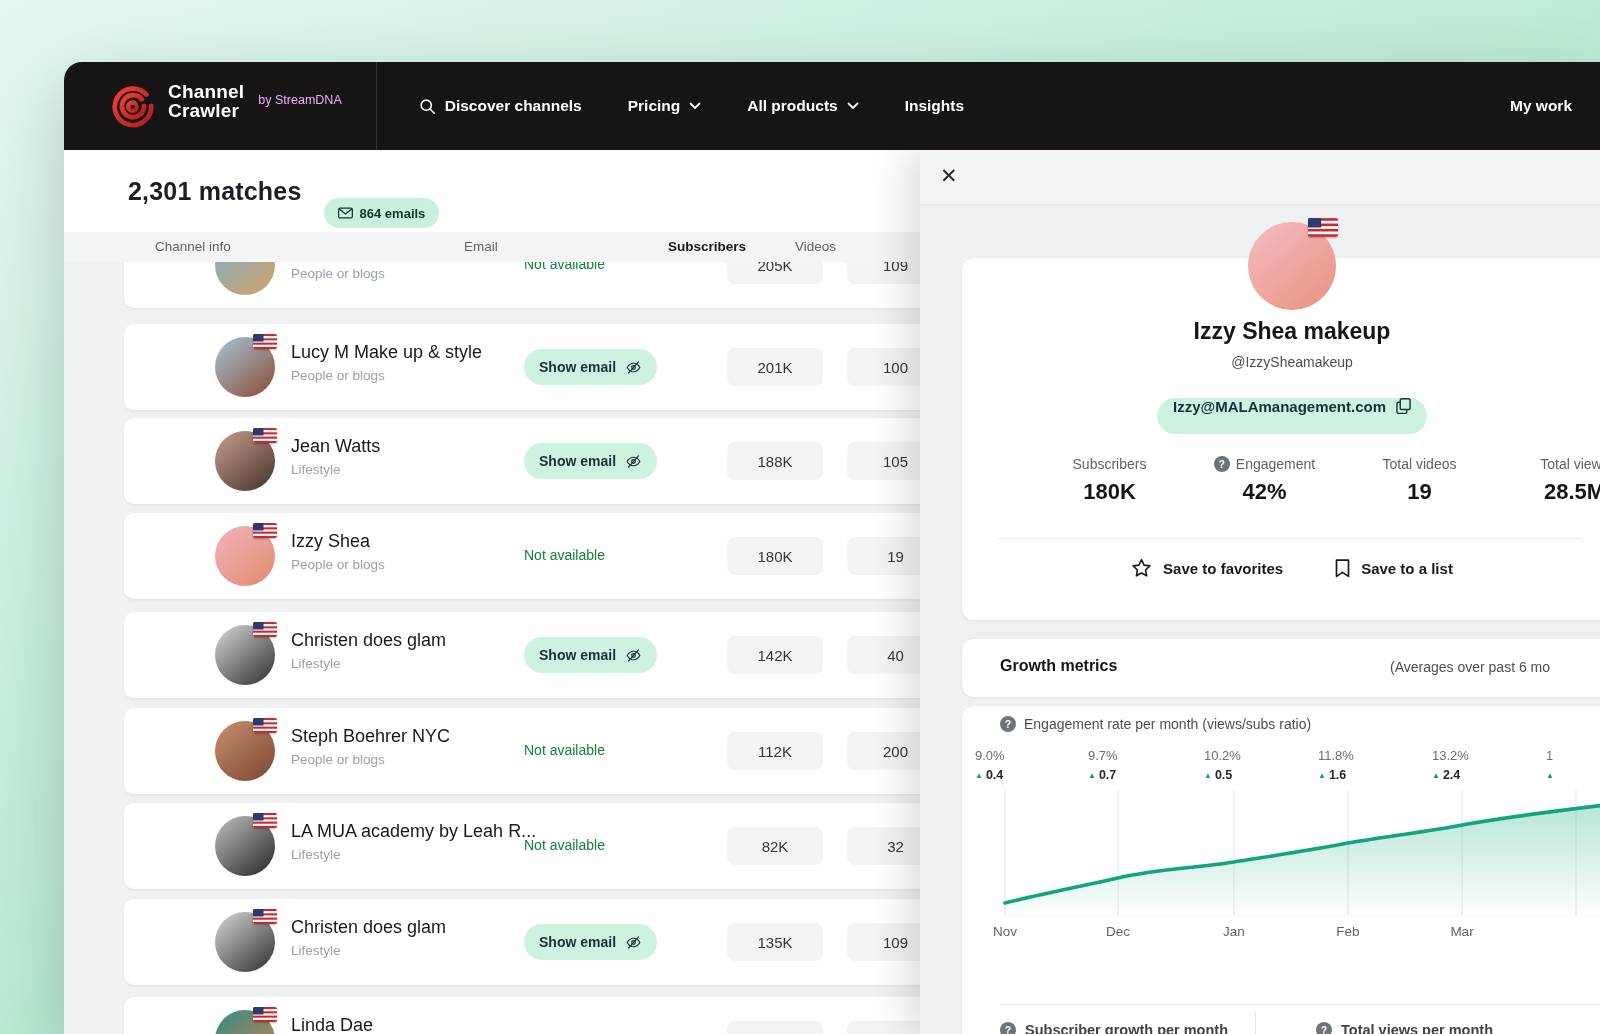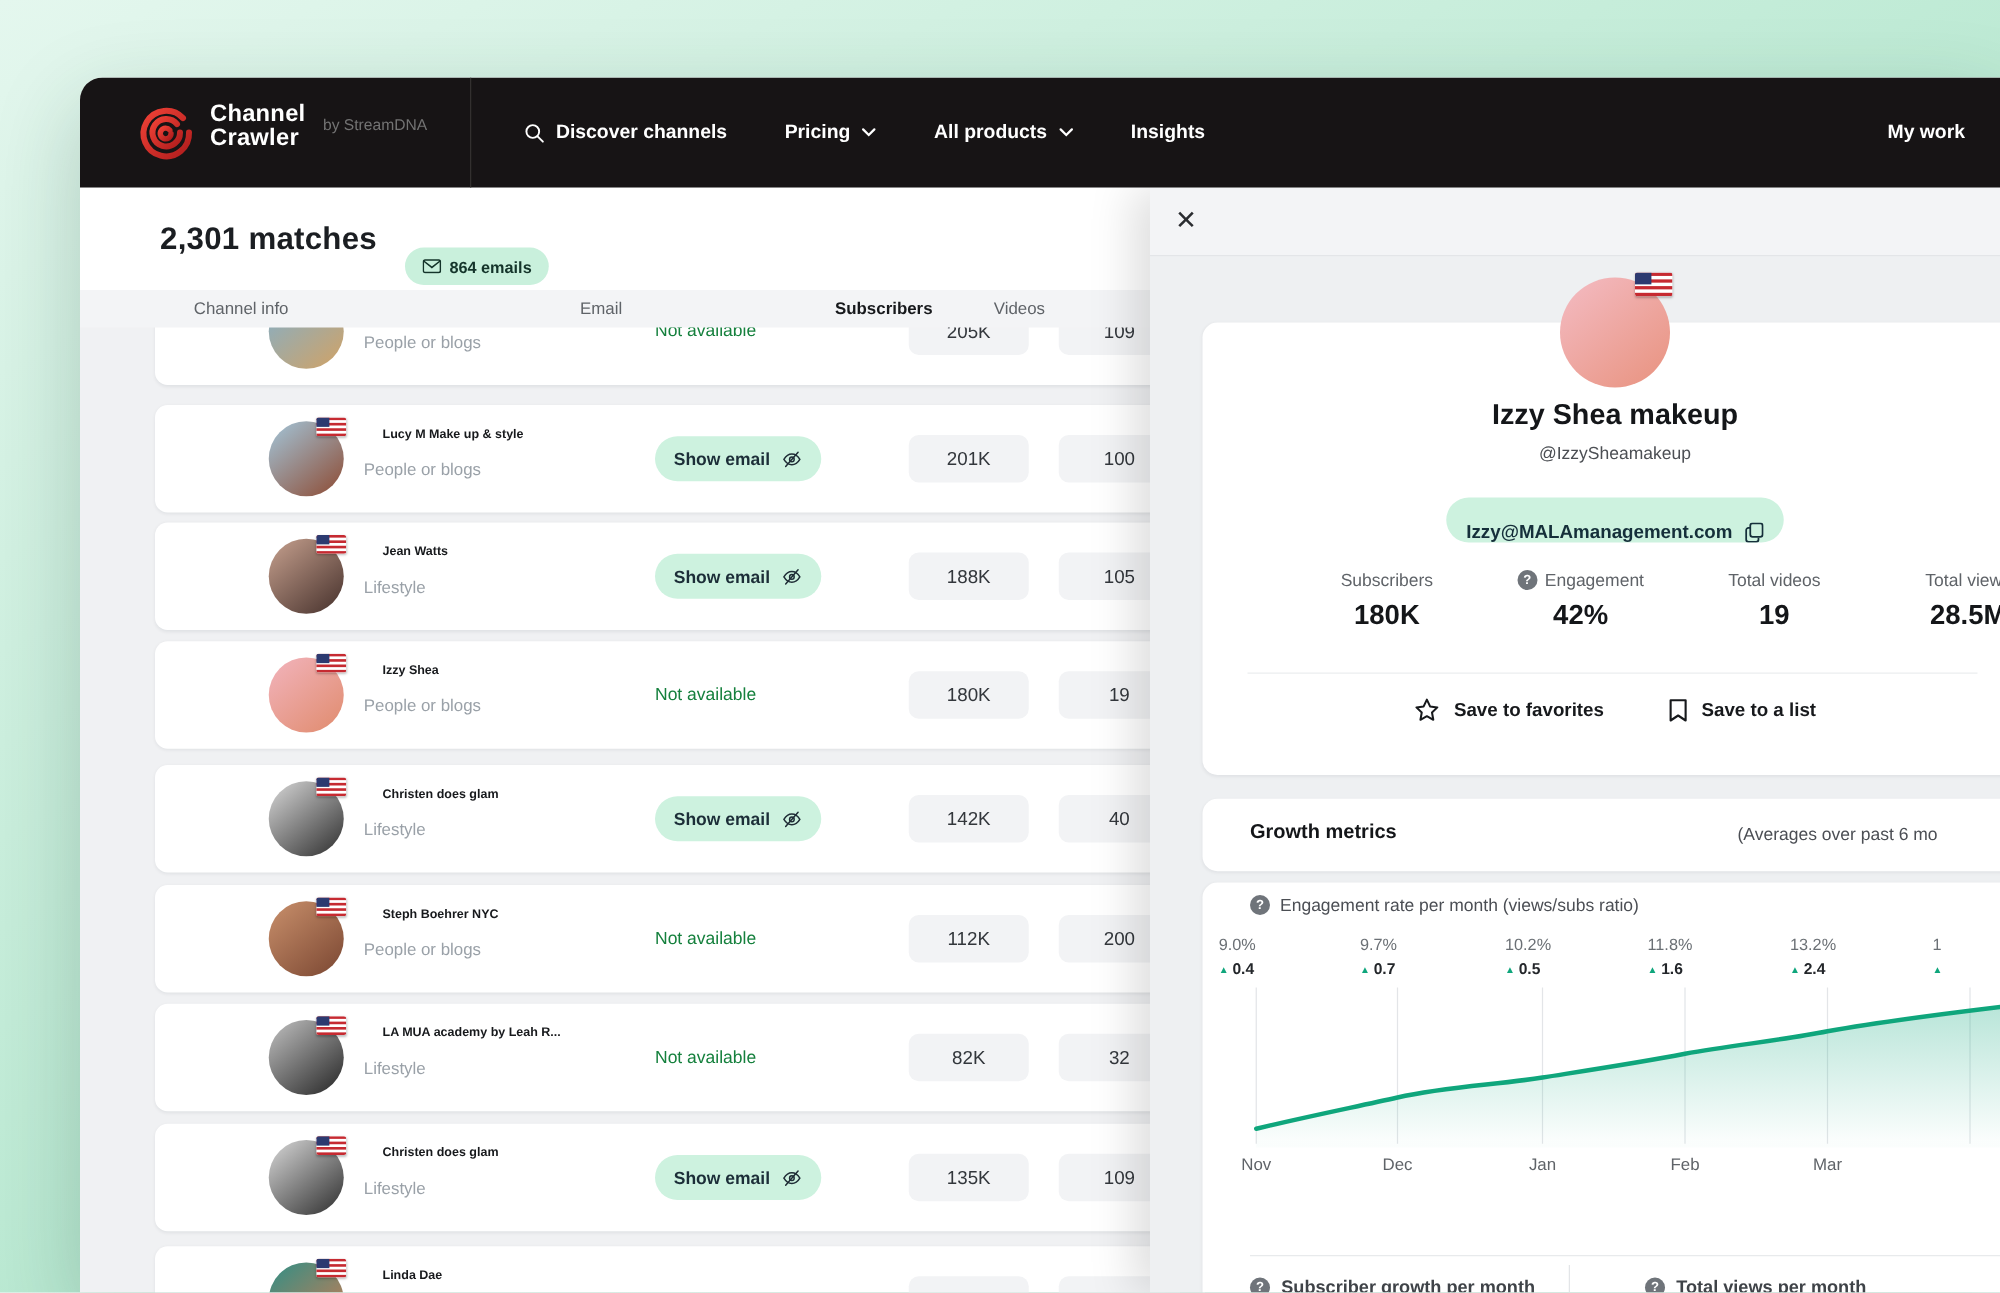--- a/index.html
+++ b/index.html
@@ -12,40 +12,40 @@
   .window {
     position:absolute; left:64px; top:62px; right:0; bottom:0;
     background:#f0f1f3; border-top-left-radius:18px; overflow:hidden;
     box-shadow:0 24px 70px rgba(15,60,40,.22);
   }
   
   .navbar { position:absolute; left:0; top:0; right:0; height:88px; background:#171415; display:flex; align-items:center; z-index:20; }
   .logo-wrap { display:flex; padding-left:46px; }
   .logo-mark { width:46px; height:46px; margin-right:12px; }
   .logo-text { color:#fff; font-weight:700; font-size:19px; line-height:0.98; letter-spacing:.2px; }
-  .byline { color:#737373; font-size:12.5px; margin-left:14px; margin-top:10px; }
+  .byline { color:#f0abfc; font-size:12.5px; margin-left:14px; margin-top:10px; }
   .nav-divider { width:1px; height:88px; background:#33302f; margin-left:34px; }
   .nav-links { display:flex; align-items:center; gap:46px; padding-left:42px;justify-content:flex-end; }
   .nav-item { color:#fff; font-size:15.5px; font-weight:600; display:flex; align-items:center; gap:9px; cursor:pointer; white-space:nowrap; }
   .nav-right { position:absolute; left:1446px; color:#fff; font-size:15.5px; font-weight:700; white-space:nowrap; }
   
   .matches-band { position:absolute; left:0; top:88px; right:0; height:82px; background:#fff; z-index:6; display:flex; align-items:center; }
   .matches-title { font-size:25px; font-weight:700; margin-left:64px; letter-spacing:.2px; }
   .emails-badge { margin-left:22px; height:30px; border-radius:16px; background:#c9f0dc; color:#14342a; font-size:13px; font-weight:600; display:inline-flex; align-items:center; gap:7px; padding:0 14px;margin-top:44px; }
   .thead-band { position:absolute; left:0; top:170px; right:0; height:30px; background:#f3f4f6; z-index:5; font-size:13.5px; color:#5f6368; }
   .thead-band span { position:absolute; top:7px; }
   .th-channel { left:91px; } .th-email { left:400px; }
   .th-subs { left:604px; color:#17191c; font-weight:700; }
   .th-videos { left:731px; }
   
   .rows-layer { position:absolute; left:0; top:0; right:0; bottom:0; z-index:1; }
   .row { position:absolute; left:60px; width:840px; height:86px; background:#fff; border-radius:10px; box-shadow:0 1px 3px rgba(16,24,40,.07); }
   .avatar { position:absolute; left:91px; top:13px; width:60px; height:60px; border-radius:50%; }
   .flag { position:absolute; left:38px; top:-3px; width:24px; height:15px; border-radius:2px; overflow:hidden; box-shadow:0 1px 2px rgba(0,0,0,.25); }
-  .rname { position:absolute; left:182px; top:18px; font-size:10px; font-weight:700; color:#17191c; white-space:nowrap; }
+  .rname { position:absolute; left:167px; top:18px; font-size:18px; font-weight:400; color:#17191c; white-space:nowrap; }
   .rcat  { position:absolute; left:167px; top:44px; font-size:13.5px; color:#9aa1a8; }
   .na { position:absolute; left:400px; top:34px; font-size:14px; color:#15803d; }
   .show-email { position:absolute; left:400px; top:25px; height:36px; border-radius:18px; background:#cdf2df; display:inline-flex; align-items:center; gap:9px; padding:0 15px; font-size:14px; font-weight:600; color:#1c2e38; cursor:pointer; }
   .pill { position:absolute; top:24px; height:38px; border-radius:8px; background:#f2f3f5; display:flex; align-items:center; justify-content:center; font-size:15px; color:#33373c; }
   .pill.subs { left:603px; width:96px; }
   .pill.vids { left:723px; width:97px; }
   .pill.part { left:843px; width:70px; }
   
   .panel { position:absolute; left:856px; top:88px; right:0; bottom:0; background:#eef0f2; z-index:10; box-shadow:-14px 0 34px rgba(0,0,0,.13); }
   .panel-header { position:absolute; left:0; top:0; right:0; height:55px; background:#f3f4f6; border-bottom:1px solid #e3e5e8; }
@@ -54,21 +54,21 @@
   .prev { display:flex; align-items:center; gap:12px; cursor:pointer; }
   .pager-div { width:1px; height:26px; background:#d8dadd; margin:0 24px; }
   .next { cursor:pointer; white-space:nowrap; }
   .card { position:absolute; left:42px; right:-40px; background:#fff; border-radius:12px; box-shadow:0 1px 3px rgba(16,24,40,.06); }
   .profile-card { top:108px; height:362px; }
   .profile-inner { width:660px; text-align:center; position:relative; height:100%; }
   .p-avatar { position:absolute; left:286px; top:-36px; width:88px; height:88px; border-radius:50%; background:linear-gradient(140deg,#f4bcc4,#e8927e); }
   .p-flag { position:absolute; left:60px; top:-4px; width:30px; height:19px; border-radius:2px; overflow:hidden; box-shadow:0 1px 2px rgba(0,0,0,.25); }
   .p-name { position:absolute; top:60px; width:100%; font-size:23px; font-weight:700; color:#141619; }
   .p-handle { position:absolute; top:96px; width:100%; font-size:14px; color:#4c4f54; }
-  .p-email { position:absolute; top:140px; left:50%; transform:translateX(-50%); height:36px; border-radius:18px; background:#cdf2df; display:inline-flex; align-items:flex-end; gap:10px; padding:0 16px; font-size:15px; font-weight:700; color:#152f3a; cursor:pointer; white-space:nowrap; }
+  .p-email { position:absolute; top:140px; left:50%; transform:translateX(-50%); height:36px; border-radius:18px; background:#cdf2df; display:inline-flex; align-items:flex-start; gap:10px; padding:0 16px; font-size:15px; font-weight:700; color:#152f3a; cursor:pointer; white-space:nowrap; }
   .stats { position:absolute; top:198px; left:70px; width:620px; display:flex; }
   .stat { flex:1; text-align:center; }
   .stat-label { font-size:14px; color:#5f6368; display:flex; align-items:center; justify-content:center; gap:6px; }
   .stat-value { font-size:22px; font-weight:700; color:#141619; margin-top:7px; }
   .p-divline { position:absolute; top:280px; left:36px; right:40px; border-top:1px solid #eceef0; }
   .save-row { position:absolute; top:300px; width:660px; display:flex; justify-content:center; gap:52px; }
   .save-item { display:flex; align-items:center; gap:11px; font-size:15px; font-weight:700; color:#17191c; cursor:pointer; }
   .growth-card { top:489px; height:58px; display:block; }
   .g-title { position:absolute; left:38px; top:18px; font-size:16px; font-weight:700; color:#141619; }
   .g-note { position:absolute; left:428px; top:20px; font-size:14px; color:#4b4e54; white-space:nowrap; }

